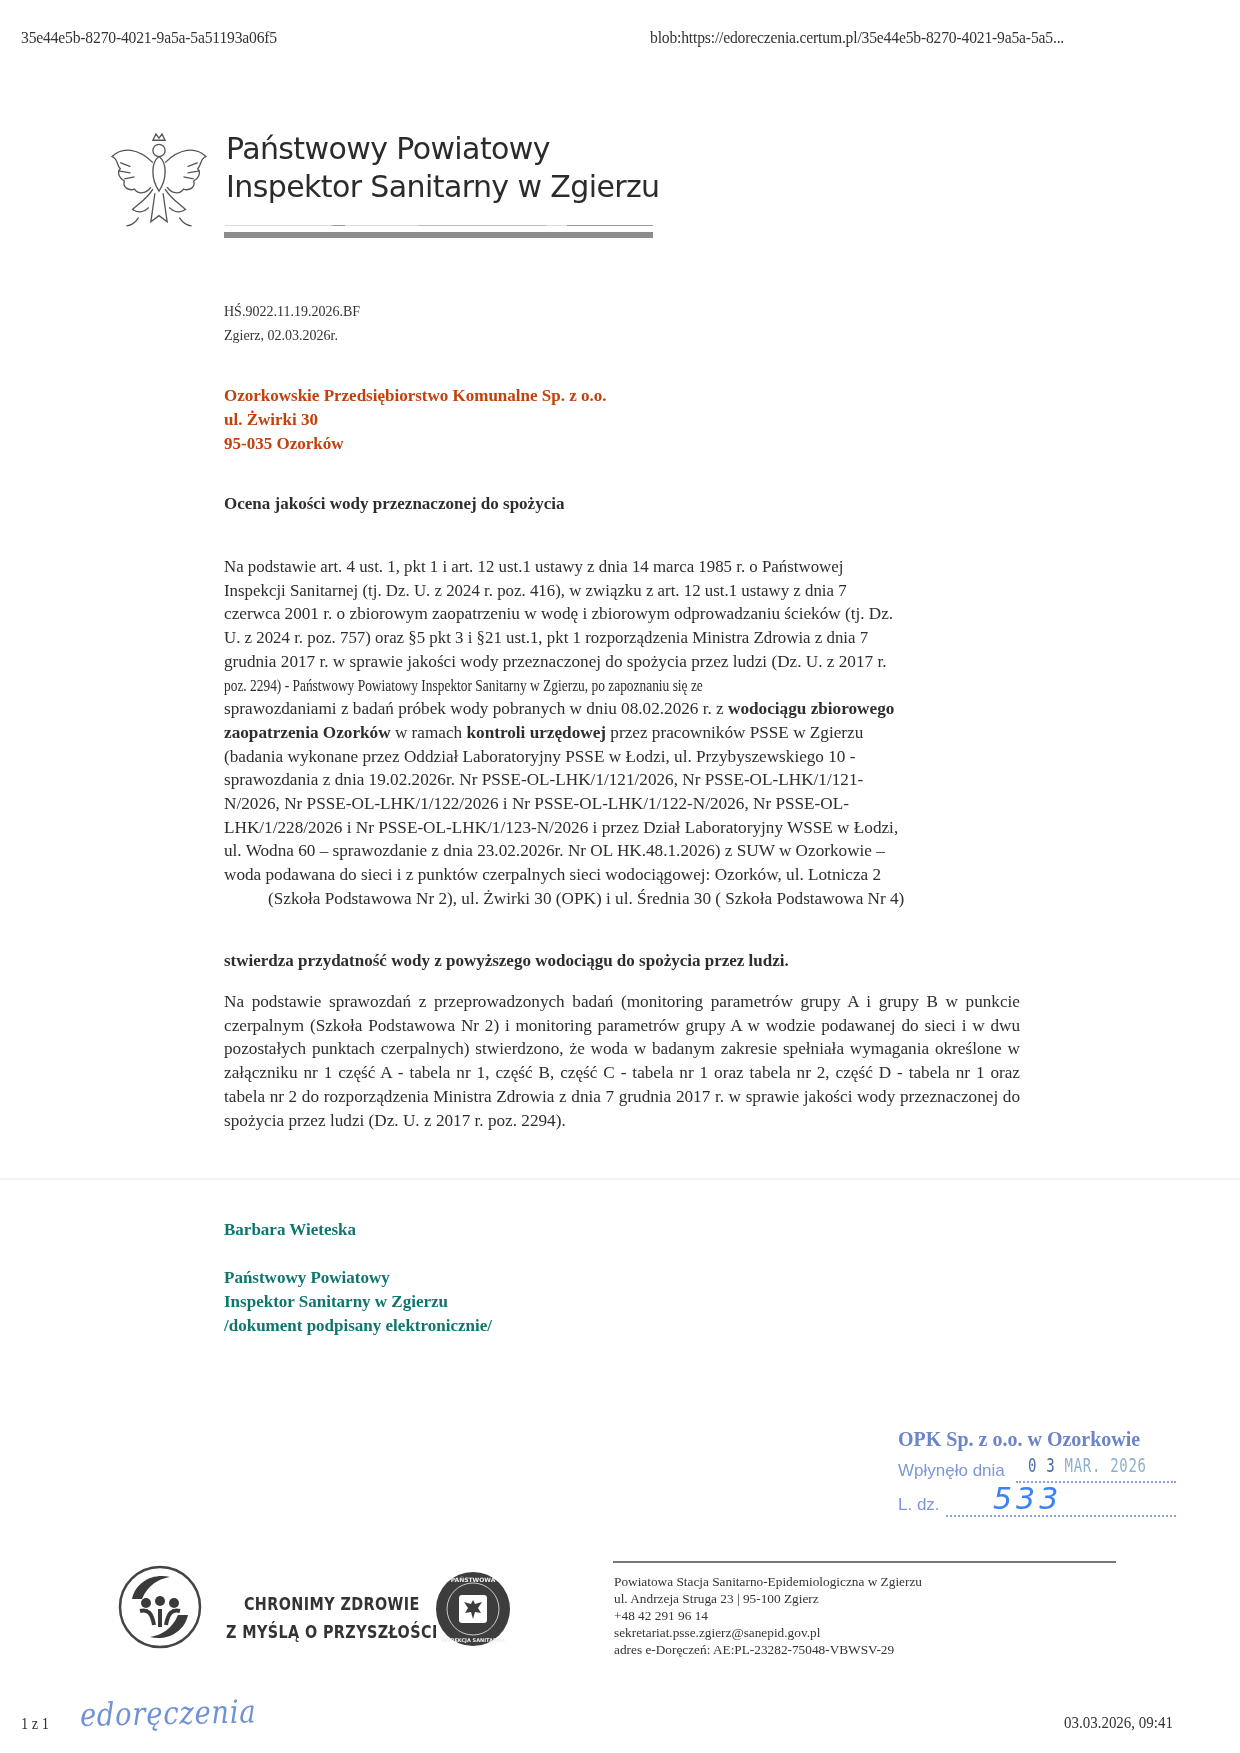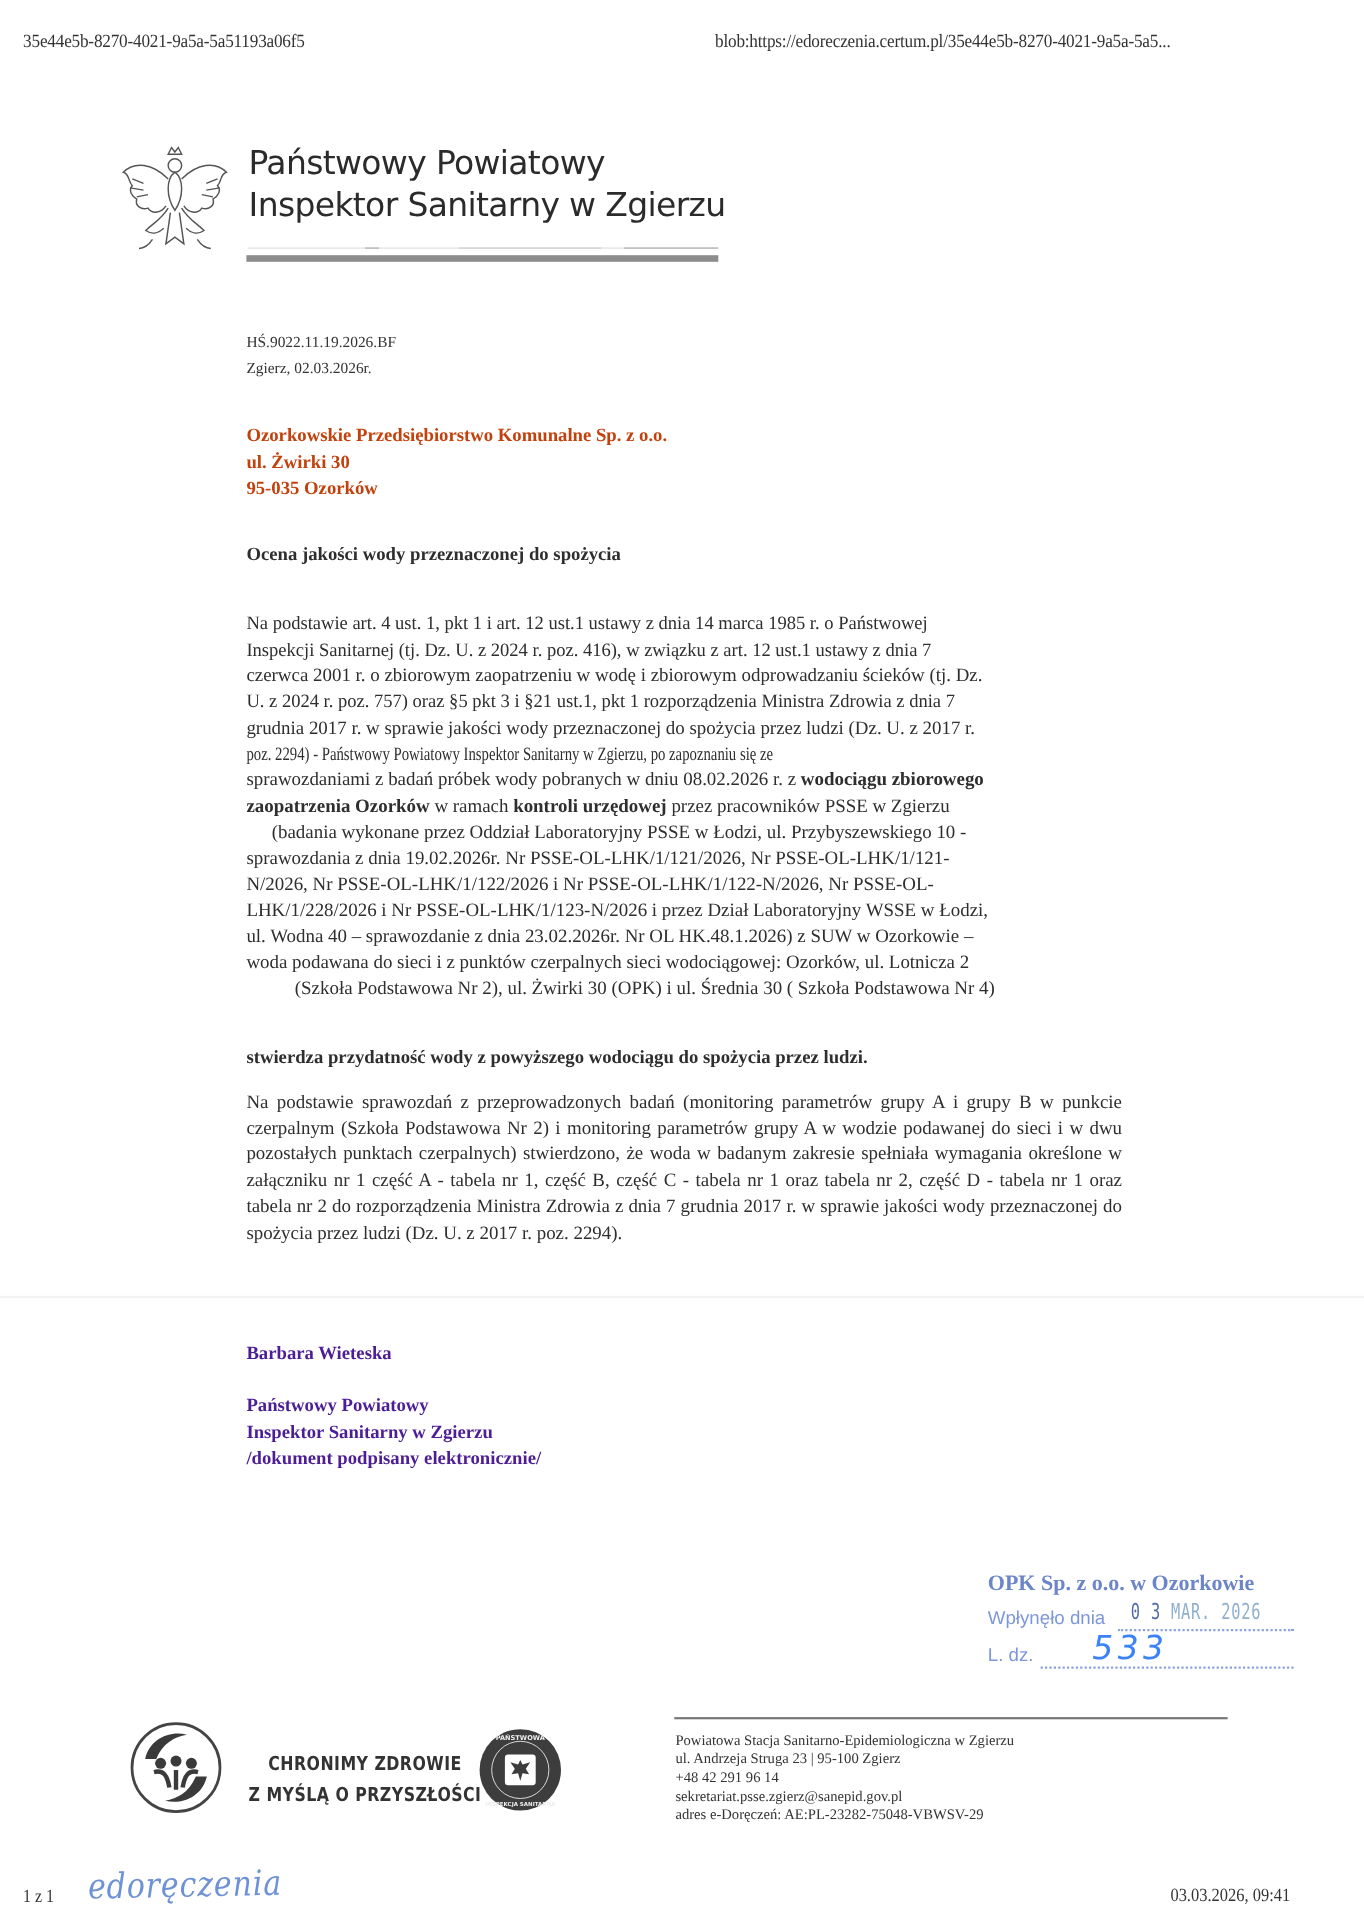--- a/index.html
+++ b/index.html
@@ -22,21 +22,21 @@
     .subject { left: 224px; top: 494px; font-size: 17px; font-weight: bold; color: #2e2e2e; }
 
     .para { left: 224px; width: 800px; font-size: 17.2px; line-height: 23.7px; color: #2e2e2e; }
     .para1 { top: 555px; }
     .para1 .line { display: block; white-space: nowrap; transform-origin: left; }
     .verdict { left: 224px; top: 951px; font-size: 17px; font-weight: bold; color: #2e2e2e; }
     .para2 { top: 990px; text-align: justify; width: 796px; }
 
     .scan-line { left: 0; top: 1178px; width: 1240px; height: 2px; background: #f3f3f3; }
 
-    .signature { left: 224px; top: 1218px; font-size: 17px; line-height: 24px; font-weight: bold; color: #4c1d95; }
+    .signature { left: 224px; top: 1218px; font-size: 17px; line-height: 24px; font-weight: bold; color: #0f766e; }
     .signature .gap { height: 24px; }
 
     .stamp { left: 898px; top: 1428px; width: 280px; color: #6f8bd0; }
     .stamp-title { font-family: "Liberation Serif", serif; font-weight: bold; font-size: 20px; color: #6b85c8; white-space: nowrap; }
     .stamp-row { position: relative; height: 34px; font-family: "Liberation Sans", sans-serif; font-size: 17px; color: #7d97d8; }
     .stamp-row .lbl { position: absolute; left: 0; bottom: 4px; }
     .stamp-row .dots { position: absolute; bottom: 2px; border-bottom: 2px dotted #8ba3dc; }
     .date-stamp { position: absolute; left: 130px; bottom: 8px; font-family: "DejaVu Sans Mono", monospace; font-size: 20px; color: #8fb0cc; letter-spacing: 1px; transform: scaleX(0.7); transform-origin: left; white-space: nowrap; }
     .date-stamp .d { color: #4f6aa8; }
     .hand-num { position: absolute; left: 95px; bottom: 3px; font-family: "DejaVu Sans", sans-serif; font-size: 30px; color: #3b82f6; font-style: italic; letter-spacing: 4px; }
@@ -93,25 +93,25 @@
 
 <div class="abs para para1" id="para1">
     <span class="line" style="transform: scaleX(0.98);"><span>Na podstawie art. 4 ust. 1, pkt 1 i art. 12 ust.1  ustawy z dnia 14 marca 1985 r. o Państwowej</span></span>
     <span class="line" style="transform: scaleX(0.98);"><span>Inspekcji Sanitarnej (tj. Dz. U. z 2024 r. poz. 416), w związku z art. 12 ust.1 ustawy z dnia 7</span></span>
     <span class="line" style="transform: scaleX(1);"><span>czerwca 2001 r. o zbiorowym zaopatrzeniu w wodę i zbiorowym odprowadzaniu ścieków (tj. Dz.</span></span>
     <span class="line" style="transform: scaleX(0.98);"><span>U. z 2024 r. poz. 757) oraz §5 pkt 3 i §21 ust.1, pkt 1 rozporządzenia Ministra Zdrowia z dnia 7</span></span>
     <span class="line" style="transform: scaleX(1);"><span>grudnia 2017 r. w sprawie jakości wody przeznaczonej do spożycia przez ludzi (Dz. U. z 2017 r.</span></span>
     <span class="line" style="transform: scaleX(0.78);"><span>poz. 2294) -  Państwowy Powiatowy Inspektor Sanitarny w Zgierzu, po zapoznaniu się ze</span></span>
     <span class="line" style="transform: scaleX(1);"><span>sprawozdaniami z badań próbek wody pobranych w dniu 08.02.2026 r. z </span><b>wodociągu zbiorowego</b></span>
     <span class="line" style="transform: scaleX(1);"><b>zaopatrzenia Ozorków</b><span> w ramach </span><b>kontroli urzędowej</b><span> przez pracowników PSSE w Zgierzu</span></span>
-    <span class="line" style="transform: scaleX(1); margin-left: 23px;"><span>(badania wykonane przez Oddział Laboratoryjny PSSE w Łodzi, ul. Przybyszewskiego 10 -</span></span>
+    <span class="line" style="transform: scaleX(1);"><span>(badania wykonane przez Oddział Laboratoryjny PSSE w Łodzi, ul. Przybyszewskiego 10 -</span></span>
     <span class="line" style="transform: scaleX(1);"><span>sprawozdania z dnia 19.02.2026r. Nr PSSE-OL-LHK/1/121/2026, Nr PSSE-OL-LHK/1/121-</span></span>
     <span class="line" style="transform: scaleX(1);"><span>N/2026, Nr PSSE-OL-LHK/1/122/2026 i Nr PSSE-OL-LHK/1/122-N/2026,  Nr PSSE-OL-</span></span>
     <span class="line" style="transform: scaleX(1);"><span>LHK/1/228/2026 i Nr PSSE-OL-LHK/1/123-N/2026 i przez Dział Laboratoryjny WSSE w Łodzi,</span></span>
-    <span class="line" style="transform: scaleX(1);"><span>ul. Wodna 40 – sprawozdanie z dnia 23.02.2026r. Nr OL HK.48.1.2026) z SUW w Ozorkowie –</span></span>
+    <span class="line" style="transform: scaleX(1);"><span>ul. Wodna 60 – sprawozdanie z dnia 23.02.2026r. Nr OL HK.48.1.2026) z SUW w Ozorkowie –</span></span>
     <span class="line" style="transform: scaleX(1);"><span>woda podawana do sieci i z punktów czerpalnych sieci wodociągowej: Ozorków, ul. Lotnicza 2</span></span>
     <span class="line" style="transform: scaleX(1); margin-left: 44px;"><span>(Szkoła Podstawowa Nr 2), ul. Żwirki 30 (OPK)  i ul. Średnia 30 ( Szkoła Podstawowa Nr 4)</span></span>
   </div>
 
 <div class="abs verdict">stwierdza przydatność wody z powyższego wodociągu do spożycia przez ludzi.</div>
 
 <div class="abs para para2">Na podstawie sprawozdań z przeprowadzonych badań (monitoring parametrów grupy A i grupy B w punkcie czerpalnym (Szkoła Podstawowa Nr 2) i monitoring parametrów grupy A w wodzie podawanej do sieci i w dwu pozostałych punktach czerpalnych) stwierdzono, że woda w badanym zakresie spełniała wymagania określone w załączniku nr 1 część A - tabela nr 1, część B, część C - tabela nr 1 oraz tabela nr 2, część D - tabela nr 1 oraz tabela nr 2 do rozporządzenia Ministra Zdrowia z dnia 7 grudnia 2017 r. w sprawie jakości wody przeznaczonej do spożycia przez ludzi (Dz. U. z 2017 r. poz. 2294).</div>
 
 <div class="abs scan-line"></div>
 

